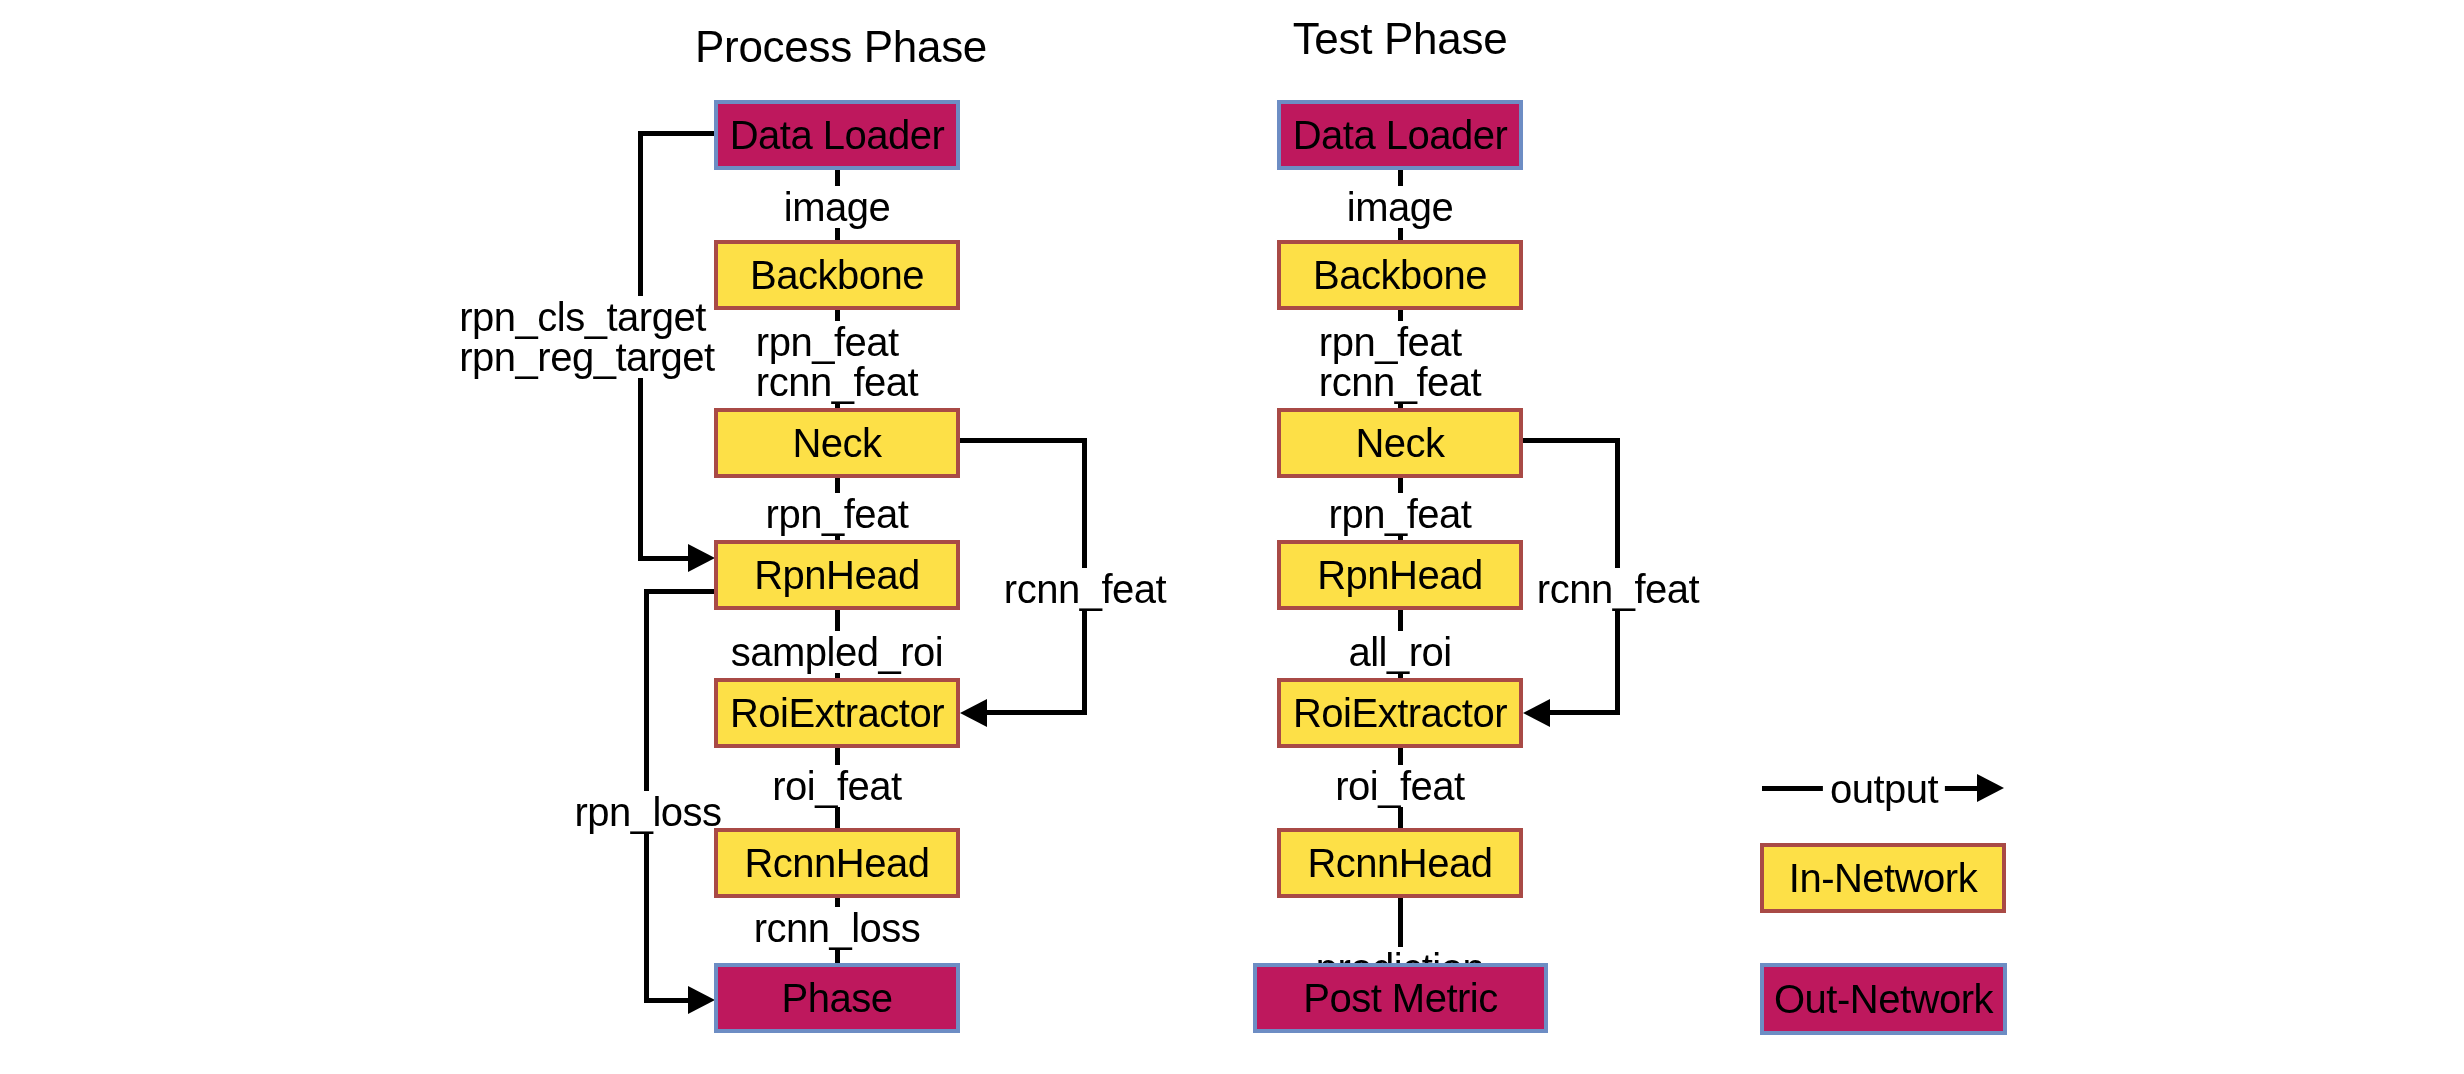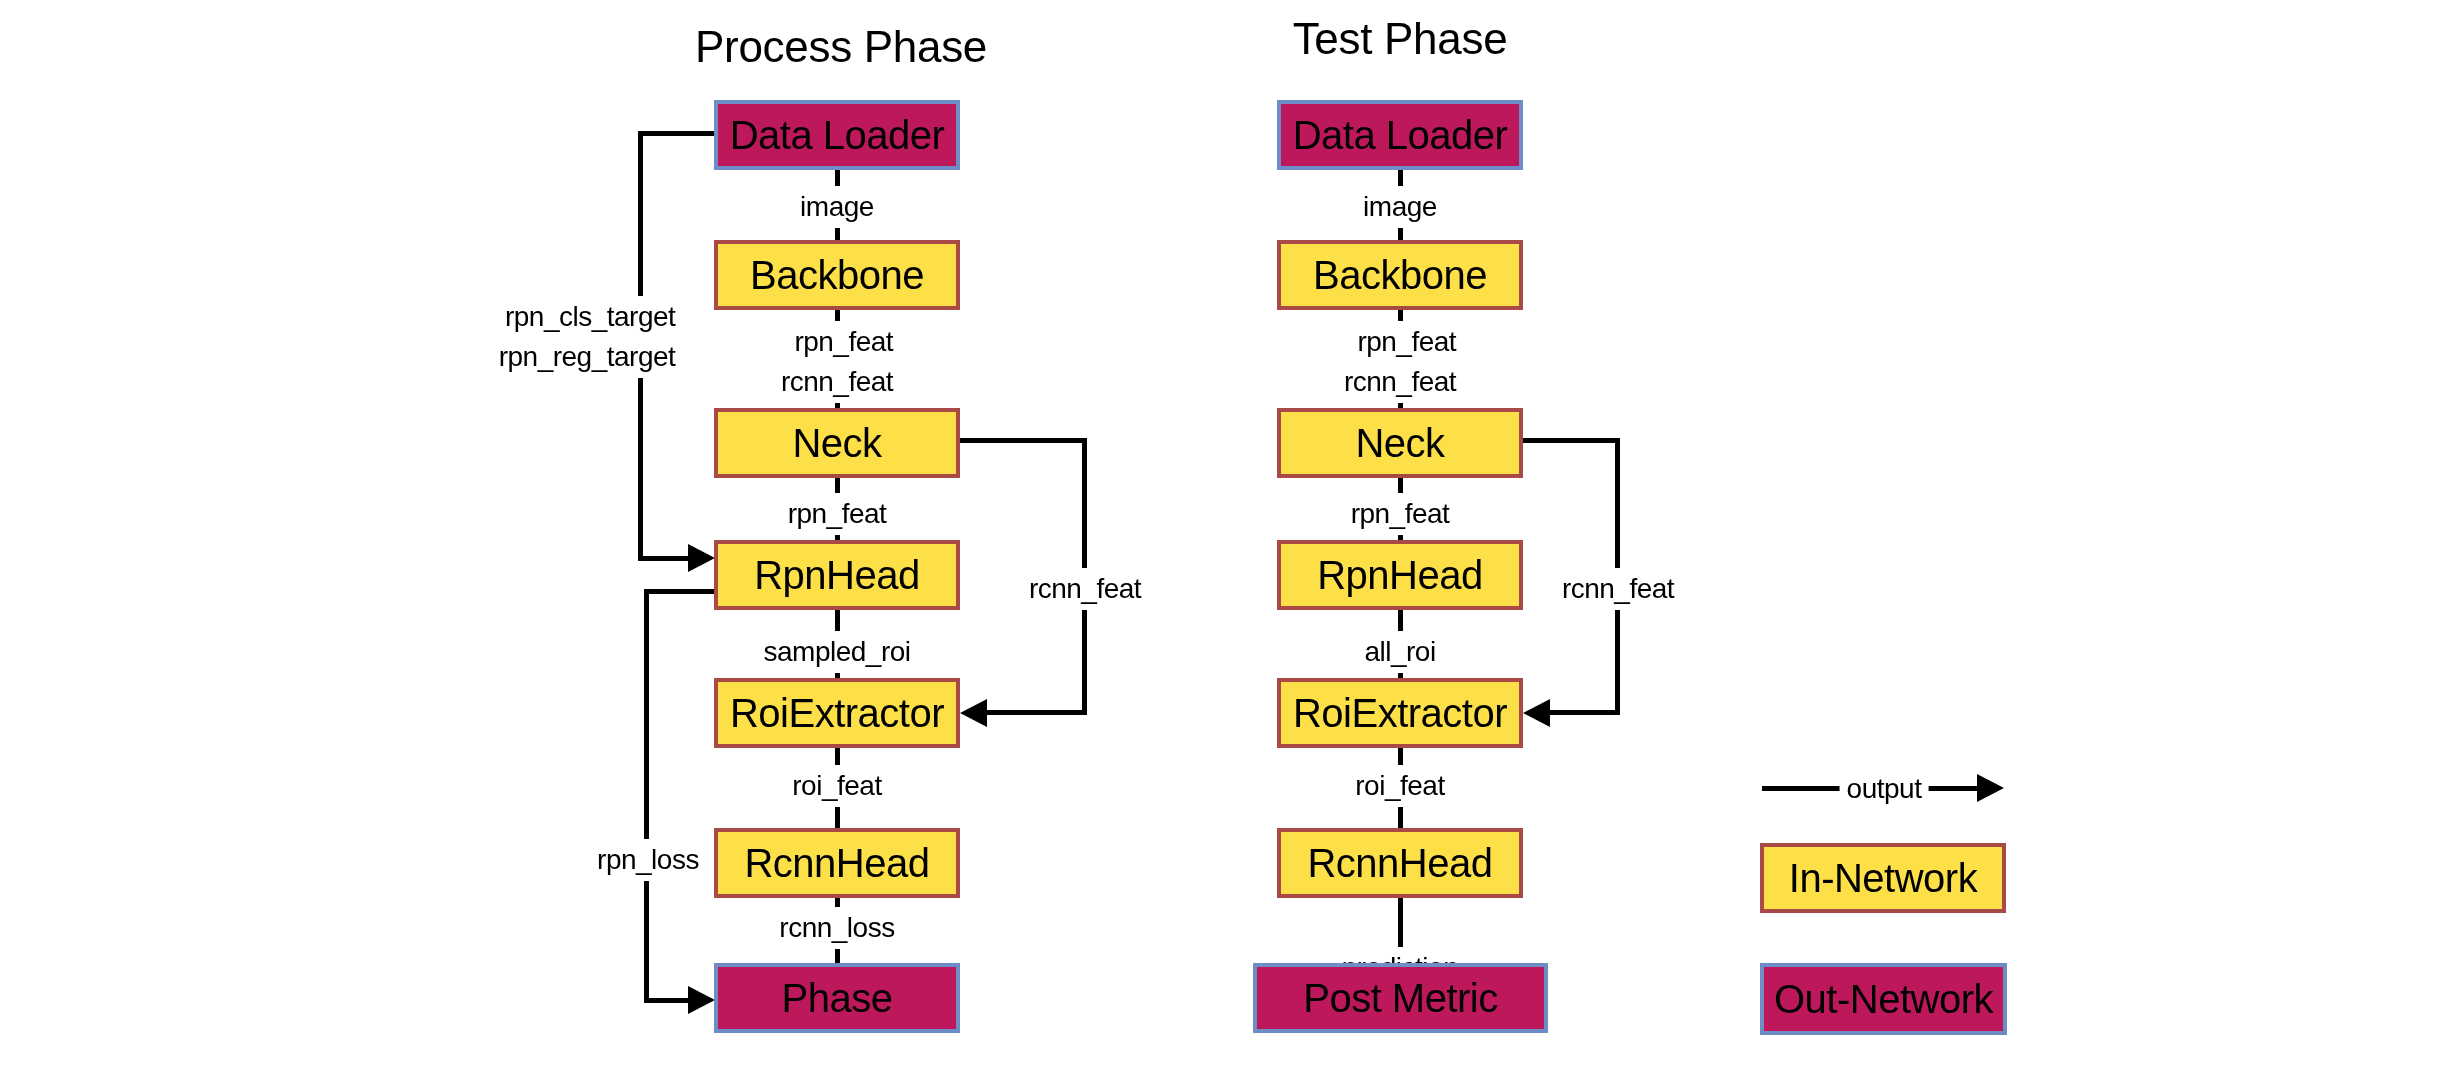--- a/index.html
+++ b/index.html
@@ -14,22 +14,22 @@
   .box {
     position:absolute; box-sizing:border-box; width:246px; height:70px;
     border:4px solid #000; display:flex; align-items:center; justify-content:center;
     font-size:40px; letter-spacing:-0.5px; white-space:nowrap; z-index:3;
   }
   .box.red  { background:#fde047; border-color:#a94a46; }
   .box.blue { background:#be185d; border-color:#6d8dc4; }
   .line { position:absolute; background:#000; z-index:1; }
   .elabel {
     position:absolute; transform:translate(-50%,-50%);
-    background:#ffffff; padding:1px 7px; font-size:28px; letter-spacing:-0.5px;
-    line-height:40px; white-space:nowrap; text-align:right; z-index:2;
+    background:#ffffff; padding:1px 7px; font-size:40px; letter-spacing:-0.5px;
+    line-height:40px; white-space:nowrap; text-align:left; z-index:2;
   }
   .elabel span { display:block; }
   .arr-r {
     position:absolute; width:0; height:0; z-index:2;
     border-top:14px solid transparent; border-bottom:14px solid transparent;
     border-left:27px solid #000;
   }
   .arr-l {
     position:absolute; width:0; height:0; z-index:2;
     border-top:14px solid transparent; border-bottom:14px solid transparent;
@@ -69,21 +69,21 @@
   <span>rcnn_feat</span>
 </div>
 <div class="elabel" style="left:837px; top:514px;">rpn_feat</div>
 <div class="elabel" style="left:837px; top:652px;">sampled_roi</div>
 <div class="elabel" style="left:837px; top:786px;">roi_feat</div>
 <div class="elabel" style="left:837px; top:928px;">rcnn_loss</div>
 <div class="elabel" style="left:587px; top:337px;">
   <span>rpn_cls_target</span>
   <span>rpn_reg_target</span>
 </div>
-<div class="elabel" style="left:648px; top:812px;margin-top:48px;">rpn_loss</div>
+<div class="elabel" style="left:648px; top:812px;">rpn_loss</div>
 <div class="elabel" style="left:1085px; top:589px;">rcnn_feat</div>
 
 <div class="box blue" style="left:714px; top:100px;">Data Loader</div>
 <div class="box red" style="left:714px; top:240px;">Backbone</div>
 <div class="box red" style="left:714px; top:408px;">Neck</div>
 <div class="box red" style="left:714px; top:540px;">RpnHead</div>
 <div class="box red" style="left:714px; top:678px;">RoiExtractor</div>
 <div class="box red" style="left:714px; top:828px;">RcnnHead</div>
 <div class="box blue" style="left:714px; top:963px;">Phase</div>
 

